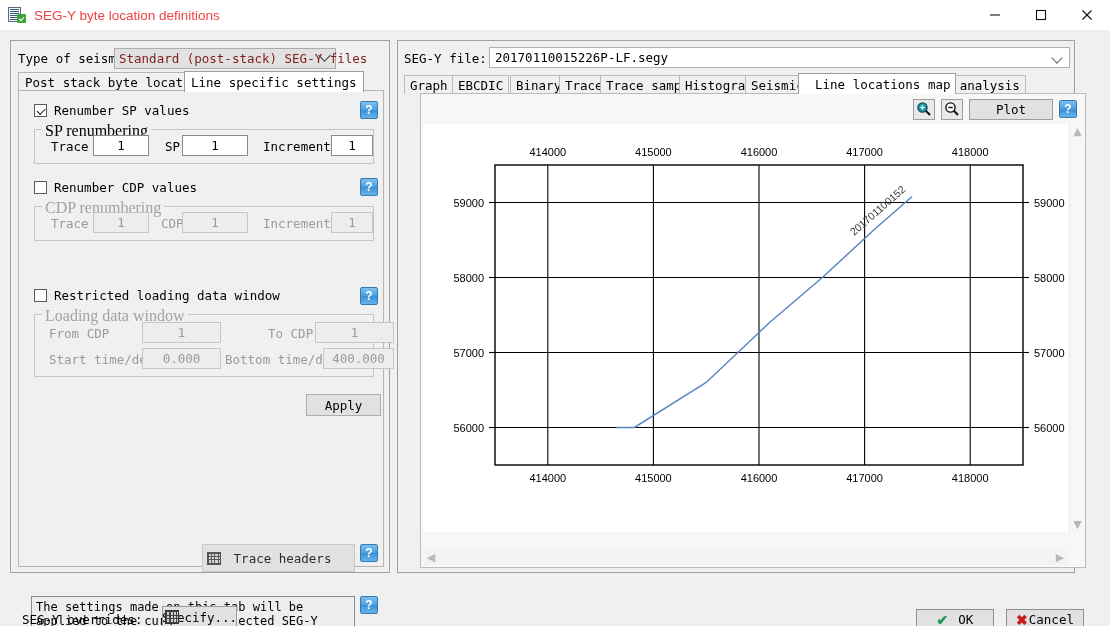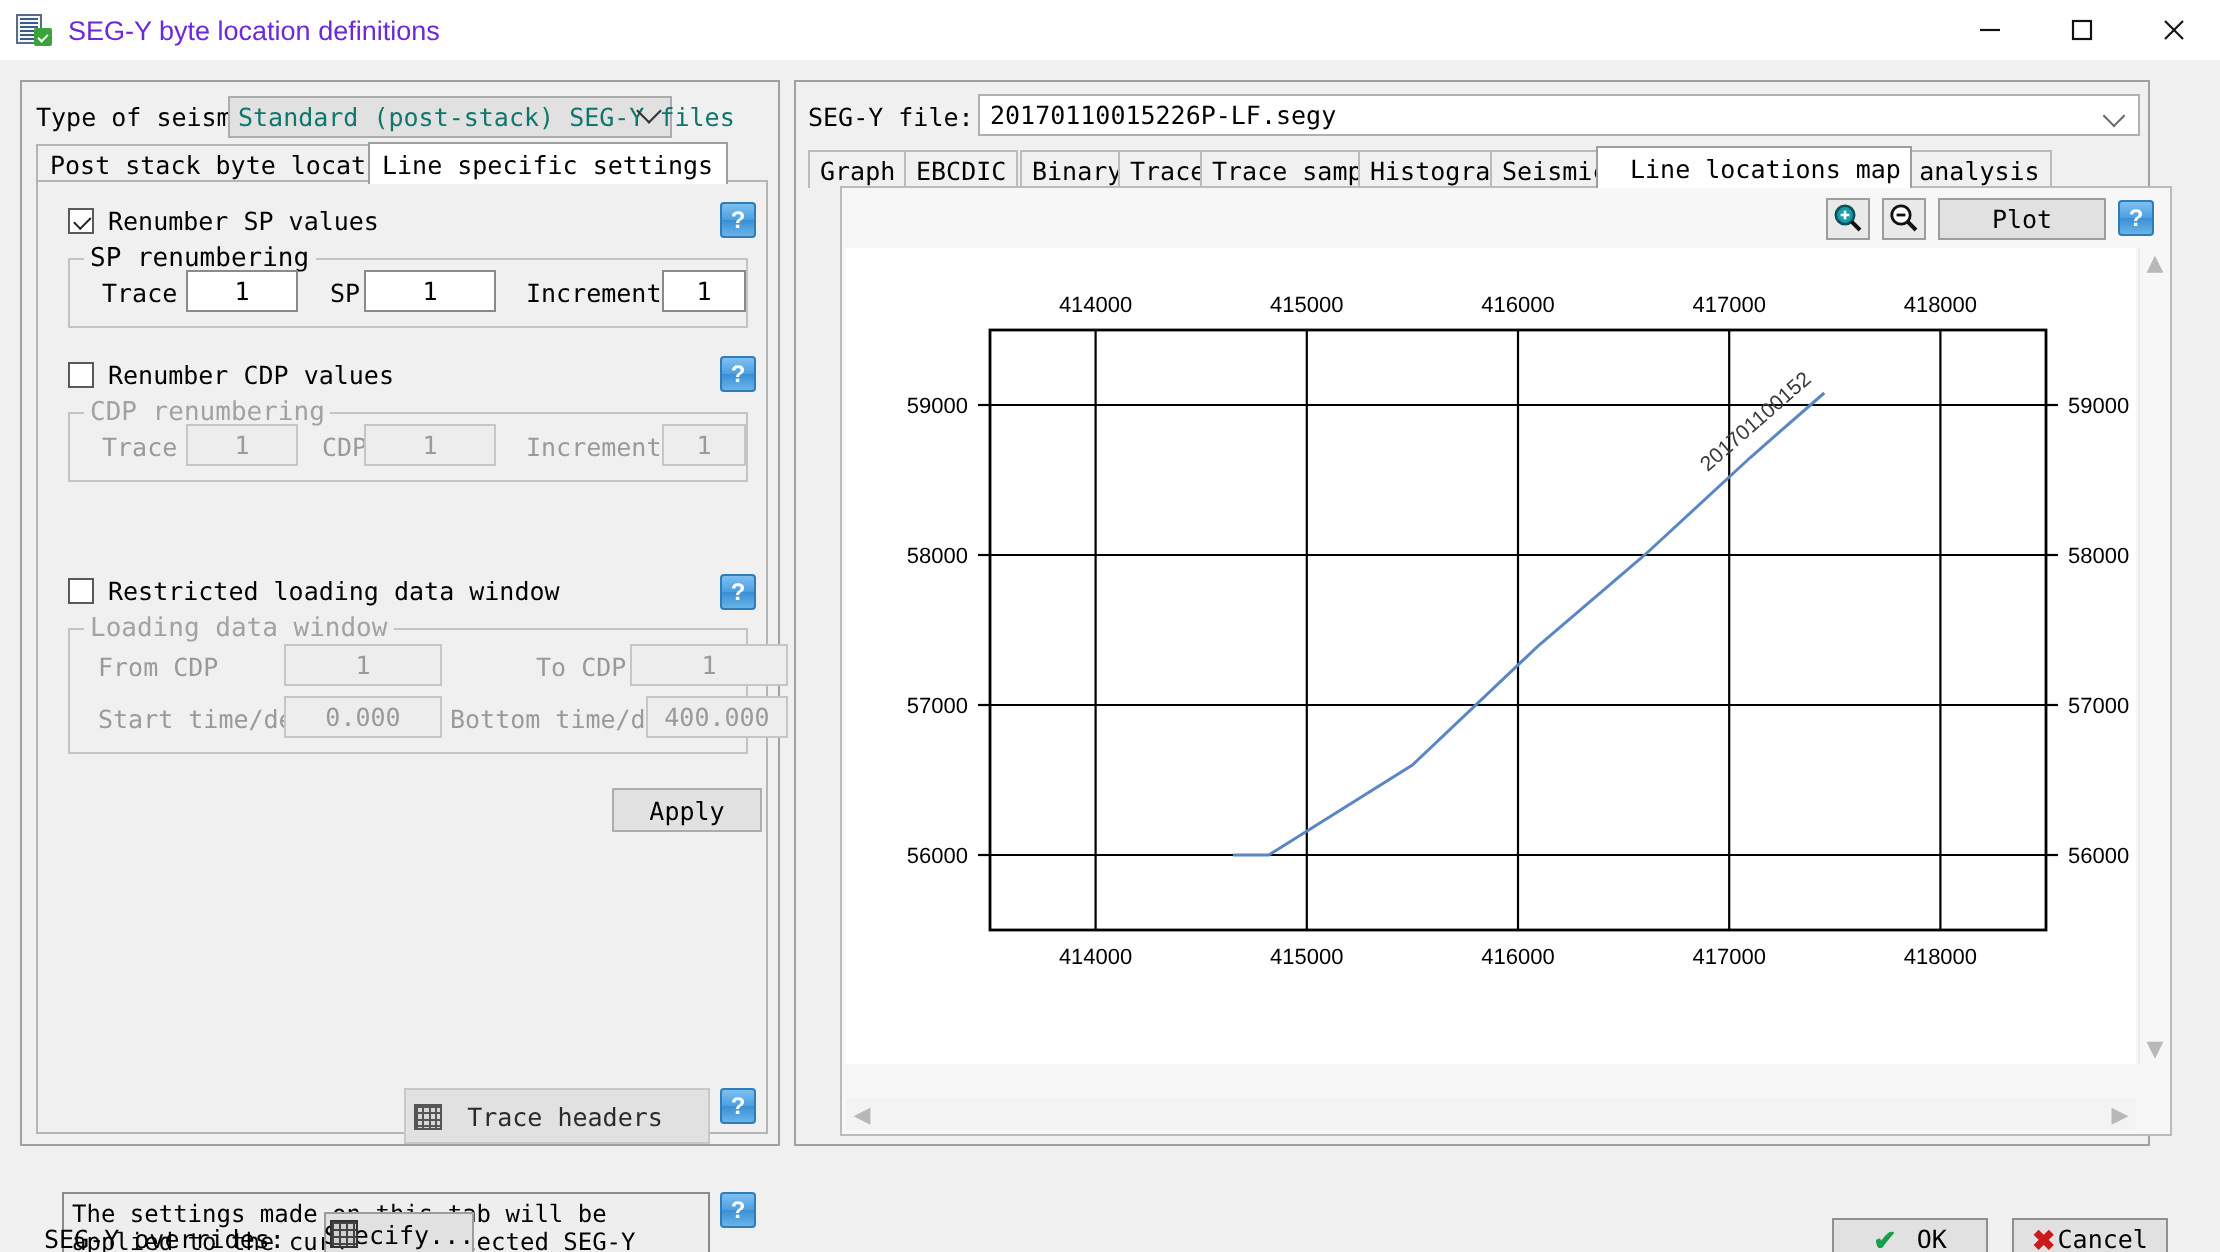--- a/index.html
+++ b/index.html
@@ -32,21 +32,21 @@
   #app-icon .badge {
     position: absolute; right: 0; bottom: 0; width: 9px; height: 9px;
     background: #3aa33a; border-radius: 1px;
   }
   #app-icon .badge:after {
     content: ""; position: absolute; left: 2px; top: 3px;
     width: 4px; height: 2px; border-left: 1.5px solid #fff; border-bottom: 1.5px solid #fff;
     transform: rotate(-45deg);
   }
   #title-text {
-    margin-left: 8px; font-size: 13.5px; color: #6d28d9;
+    margin-left: 8px; font-size: 13.5px; color: #ef4444;
     font-family: "Liberation Sans", sans-serif;
   }
   .winbtn {
     width: 46px; height: 30px; display: flex; align-items: center; justify-content: center;
     font-size: 13px; color: #111; cursor: default;
   }
   #win-controls { position: absolute; right: 0; top: 0; display: flex; }
   .winbtn svg { display: block; }
 
   
@@ -65,21 +65,21 @@
   }
   #type-label {
     position: absolute; left: 0; top: 3px; font-size: 12.5px; color: #000;
     white-space: nowrap; overflow: hidden; width: 98px;
   }
   #type-combo {
     position: absolute; left: 96px; top: 0; width: 222px; height: 21px;
     background: #e1e1e1; border: 1px solid #adadad;
     display: flex; align-items: center;
   }
-  #type-combo .val { font-size: 12.5px; color: #0f766e; margin-left: 4px; white-space: nowrap; }
+  #type-combo .val { font-size: 12.5px; color: #7f1d1d; margin-left: 4px; white-space: nowrap; }
   #type-combo .chev {
     position: absolute; right: 6px; top: 4px; width: 9px; height: 9px;
     border-right: 1.3px solid #333; border-bottom: 1.3px solid #333;
     transform: rotate(45deg); margin-top: -2px;
   }
 
   
   #left-tabs { position: absolute; left: 7px; top: 30px; width: 366px; height: 20px; }
   .ltab {
     position: absolute; top: 1px; height: 19px; padding: 0 6px;
@@ -115,21 +115,21 @@
     width: 7px; height: 3.5px; border-left: 1.6px solid #222; border-bottom: 1.6px solid #222;
     transform: rotate(-45deg);
   }
   .cblabel { font-size: 12.5px; color: #000; margin-left: 7px; }
 
   .gbox {
     position: absolute; border: 1px solid #c4c4c4;
   }
   .gbox > .legend {
     position: absolute; top: -8px; left: 7px; background: #f0f0f0;
-    padding: 0 3px; font-size: 13px; color: #000;
+    padding: 0 3px; font-size: 16px; color: #000; font-family: Liberation Serif, serif;
   }
   .gbox > .legend.dim { color: #a2a2a2; }
 
   .fld {
     background: #fff; border: 1px solid #8a8a8a; height: 21px;
     display: flex; align-items: center; justify-content: center;
     font-size: 12.5px; color: #000;
   }
   .fld.disabled { background: #ededed; border-color: #c6c6c6; color: #9a9a9a; }
   .lbl { font-size: 12.5px; color: #000; }

